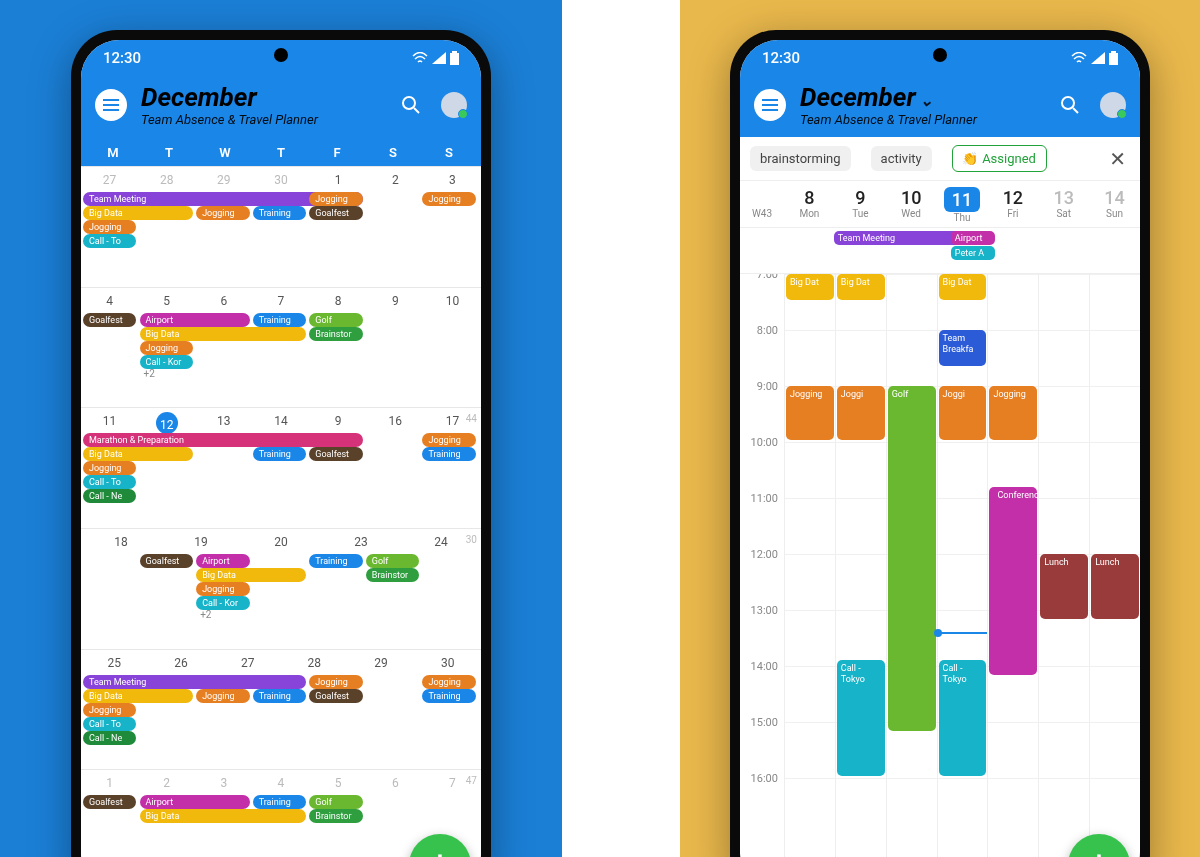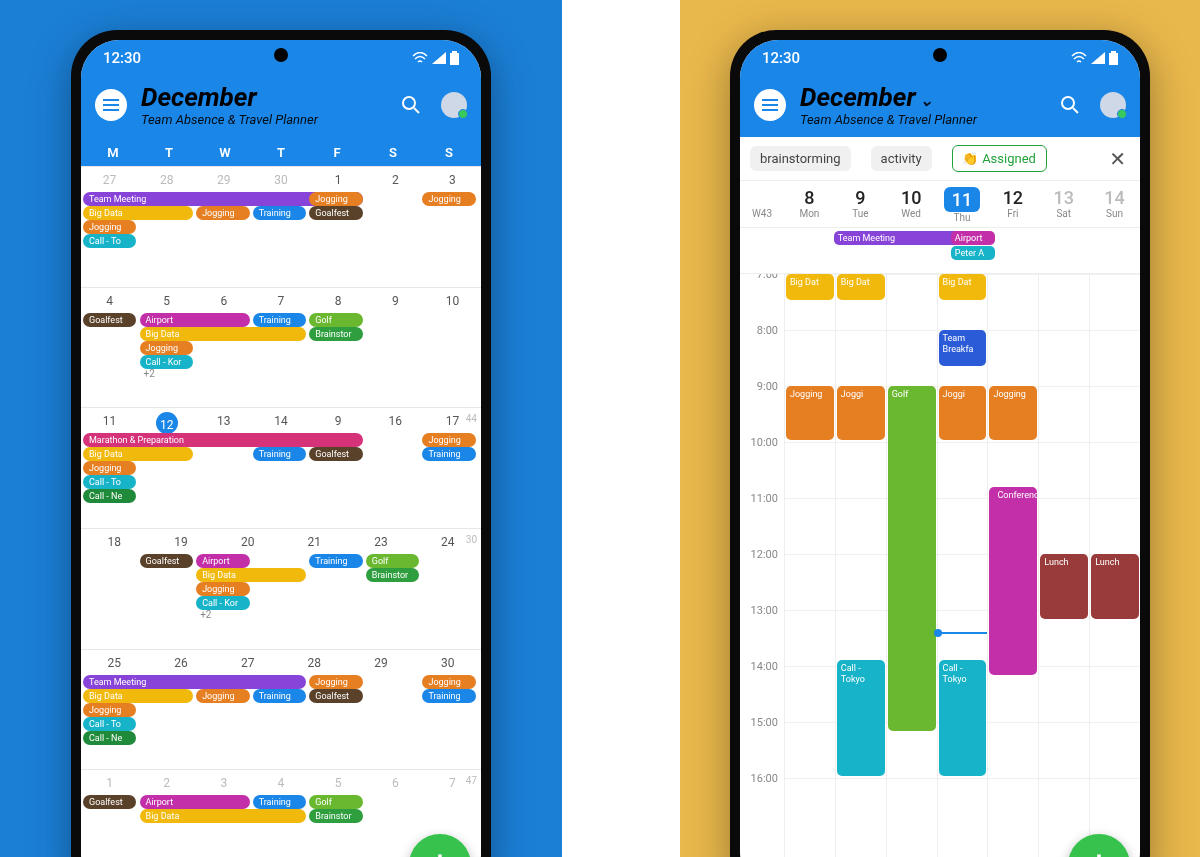--- a/index.html
+++ b/index.html
@@ -311,25 +311,20 @@
                 <div class="daynum">19</div>
               </div>
             </div>
             <div class="daycell">
               <div class="dccenter">
                 <div class="daynum">20</div>
               </div>
             </div>
             <div class="daycell">
               <div class="dccenter">
-                <div class="daynum">21</div>
-              </div>
-            </div>
-            <div class="daycell">
-              <div class="dccenter">
                 <div class="daynum">23</div>
               </div>
             </div>
             <div class="daycell">
               <div class="dccenter">
                 <div class="daynum">24</div>
               </div>
               <div class="wknum">30</div>
             </div>
             <div class="chips">

